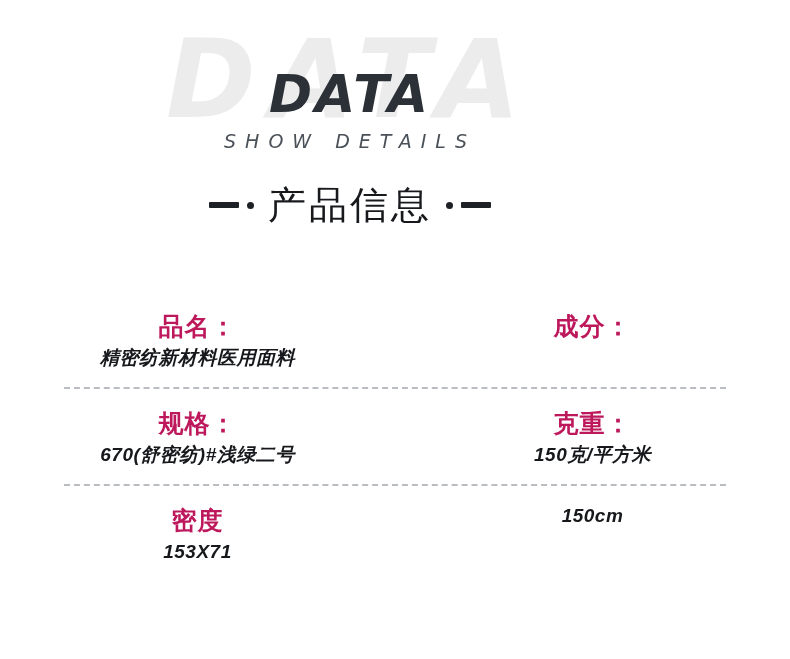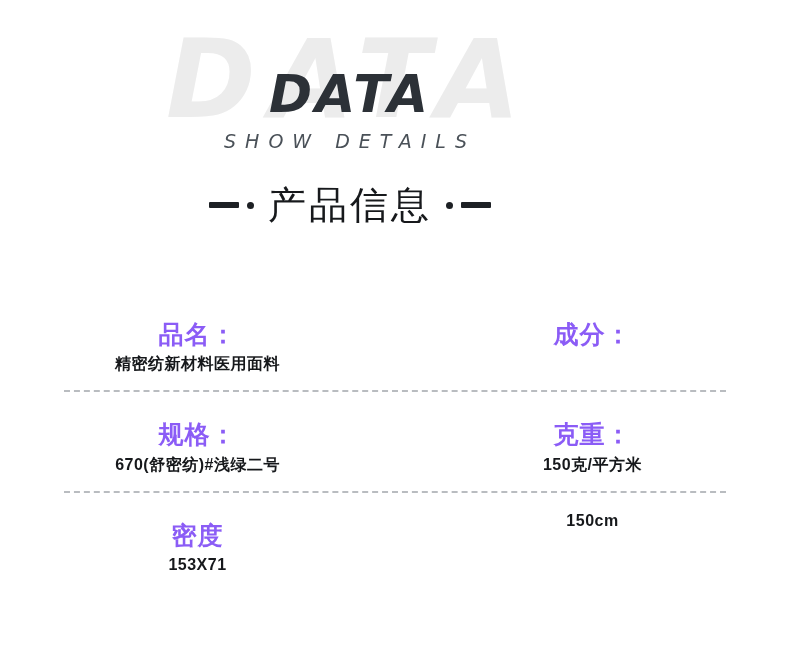--- a/index.html
+++ b/index.html
@@ -130,32 +130,32 @@
 
   .spec-cell {
     width: 395px;
     text-align: center;
     box-sizing: border-box;
   }
 
   .spec-label {
     font-size: 25px;
     font-weight: 700;
-    color: #8b5cf6;
+    color: #be185d;
     line-height: 1.45;
     letter-spacing: 1px;
-    margin-top: 8px;
   }
 
   .spec-value {
-    font-size: 16px;
+    font-size: 19px;
     font-weight: 700;
     color: #16181b;
     line-height: 1.5;
     letter-spacing: 0.5px;
+    font-style: italic;
   }
 
   .divider {
     width: 662px;
     margin: 0 auto 16px auto;
     height: 0;
     border-bottom: 2px dashed #b9bcc0;
   }
 </style>
 </head>

